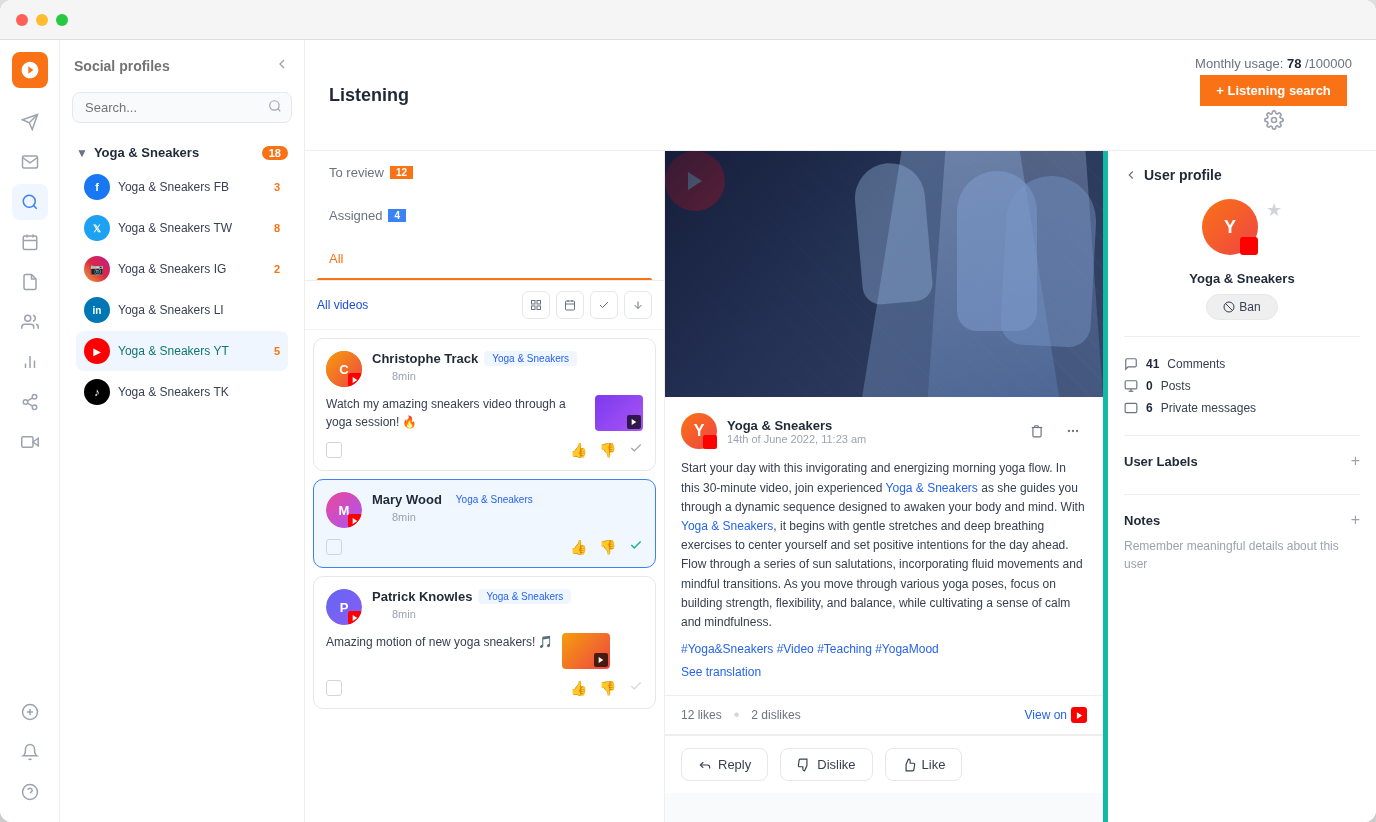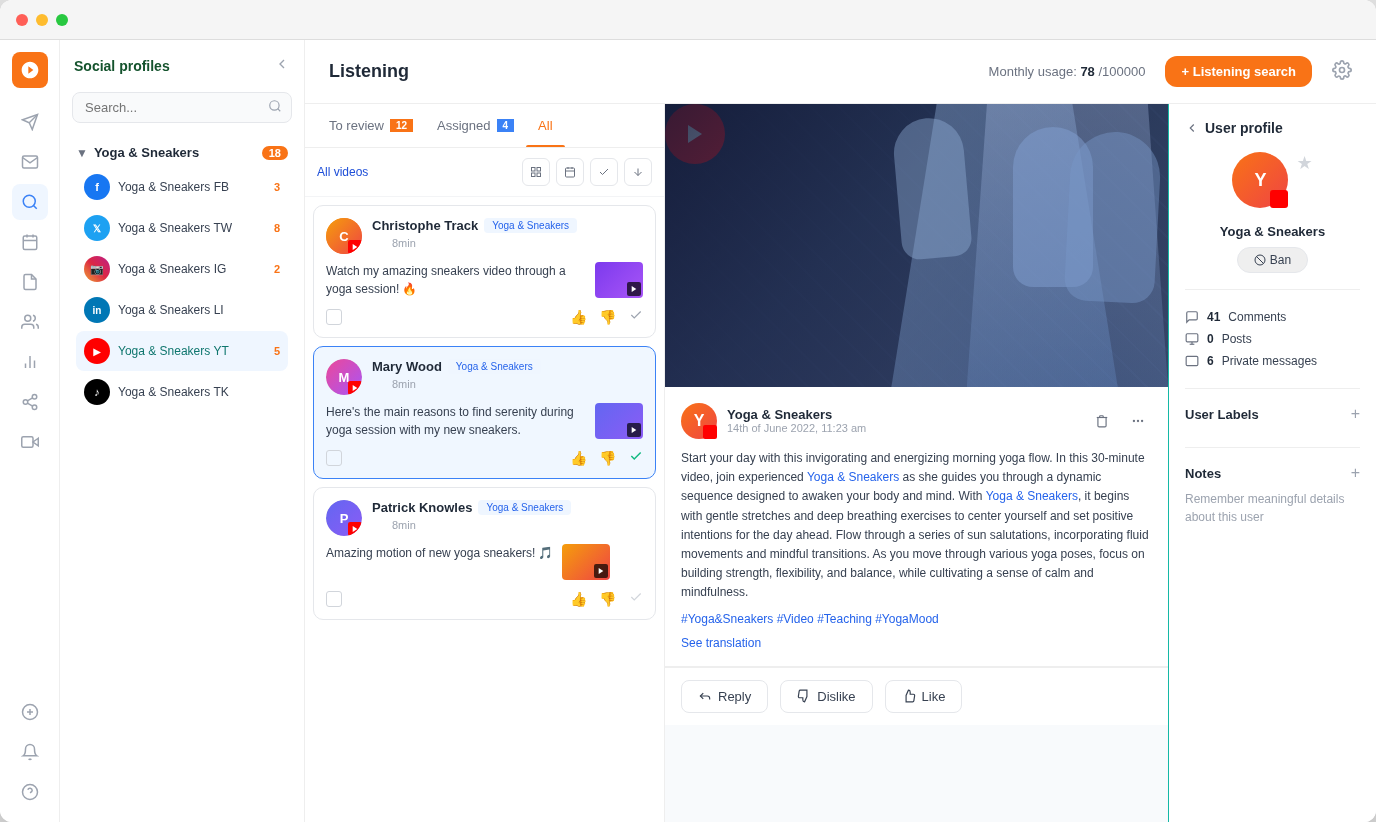--- a/index.html
+++ b/index.html
@@ -19,21 +19,21 @@
     .icon-bar { width: 60px; background: #fff; border-right: 1px solid #eee; display: flex; flex-direction: column; align-items: center; padding: 12px 0; gap: 4px; flex-shrink: 0; }
     .icon-bar-logo { width: 36px; height: 36px; background: #f97316; border-radius: 8px; display: flex; align-items: center; justify-content: center; margin-bottom: 12px; }
     .icon-bar-logo svg { color: #fff; }
     .nav-icon { width: 36px; height: 36px; border-radius: 8px; display: flex; align-items: center; justify-content: center; cursor: pointer; color: #9ca3af; }
     .nav-icon.active { background: #eff6ff; color: #3b82f6; }
     .nav-icon-spacer { flex: 1; }
     
     
     .sidebar { width: 245px; background: #fff; border-right: 1px solid #eee; display: flex; flex-direction: column; flex-shrink: 0; }
     .sidebar-header { display: flex; align-items: center; justify-content: space-between; padding: 16px 14px 8px; }
-    .sidebar-title { font-size: 14px; font-weight: 600; color: #14532d; }
+    .sidebar-title { font-size: 14px; font-weight: 600; color: #737373; }
     .sidebar-collapse { color: #9ca3af; cursor: pointer; }
     .search-box { margin: 8px 12px; position: relative; }
     .search-box input { width: 100%; padding: 7px 32px 7px 12px; border: 1px solid #e5e7eb; border-radius: 8px; font-size: 13px; color: #6b7280; outline: none; background: #f9fafb; }
     .search-box-icon { position: absolute; right: 10px; top: 50%; transform: translateY(-50%); color: #9ca3af; }
     
     .profile-group { padding: 8px 12px; }
     .group-header { display: flex; align-items: center; gap: 6px; padding: 6px 4px; cursor: pointer; }
     .group-arrow { color: #6b7280; font-size: 12px; }
     .group-name { font-size: 13px; font-weight: 600; color: #1f2937; flex: 1; }
     .group-badge { background: #f97316; color: #fff; font-size: 11px; font-weight: 600; padding: 1px 7px; border-radius: 10px; }
@@ -42,31 +42,31 @@
     .profile-item.active { background: #eff6ff; }
     .profile-icon { width: 26px; height: 26px; border-radius: 50%; display: flex; align-items: center; justify-content: center; font-size: 13px; flex-shrink: 0; }
     .profile-name { font-size: 12px; color: #374151; flex: 1; }
     .profile-item.active .profile-name { color: #0f766e; font-weight: 500; }
     .profile-count { font-size: 11px; font-weight: 600; color: #f97316; }
     
     
     .main { flex: 1; display: flex; flex-direction: column; background: #f8fafc; overflow: hidden; }
     .main-header { padding: 16px 24px; background: #fff; border-bottom: 1px solid #eee; display: flex; align-items: center; justify-content: space-between; flex-shrink: 0; }
     .main-title { font-size: 18px; font-weight: 700; color: #1f2937; }
-    .main-header-right { display: flex; align-items: center; gap: 20px; }
+    .main-header-right { display: flex; align-items: center; gap: 4px; flex-direction: column; }
     .usage-text { font-size: 13px; color: #6b7280; }
     .usage-num { font-weight: 600; color: #1f2937; }
-    .listening-search-btn { background: #f97316; color: #fff; border: none; padding: 8px 16px; border-radius: 12px; font-size: 13px; font-weight: 600; cursor: pointer; display: flex; align-items: center; gap: 6px; }
+    .listening-search-btn { background: #f97316; color: #fff; border: none; padding: 8px 16px; border-radius: 0; font-size: 13px; font-weight: 600; cursor: pointer; display: flex; align-items: center; gap: 6px; }
     .settings-icon { color: #9ca3af; cursor: pointer; }
     
     .main-content { flex: 1; display: flex; overflow: hidden; }
     
     
     .feed-panel { width: 360px; flex-shrink: 0; background: #fff; border-right: 1px solid #eee; display: flex; flex-direction: column; overflow: hidden; }
-    .feed-tabs { display: flex; border-bottom: 1px solid #eee; padding: 0 12px; flex-shrink: 0; }
+    .feed-tabs { display: flex; border-bottom: 1px solid #eee; padding: 0 12px; flex-shrink: 0; flex-direction: column; }
     .feed-tab { padding: 14px 12px; font-size: 13px; color: #6b7280; cursor: pointer; position: relative; display: flex; align-items: center; gap: 6px; }
     .feed-tab.active { color: #f97316; }
     .feed-tab.active::after { content: ''; position: absolute; bottom: 0; left: 0; right: 0; height: 2px; background: #f97316; border-radius: 2px 2px 0 0; }
     .tab-badge { background: #f97316; color: #fff; font-size: 10px; font-weight: 700; padding: 1px 6px; border-radius: 0; }
     .tab-badge-blue { background: #3b82f6; }
     
     .feed-filter { padding: 10px 12px; display: flex; align-items: center; justify-content: space-between; border-bottom: 1px solid #f3f4f6; flex-shrink: 0; }
     .filter-label { font-size: 12px; color: #1d4ed8; }
     .filter-icons { display: flex; gap: 6px; }
     .filter-icon-btn { width: 28px; height: 28px; border: 1px solid #e5e7eb; border-radius: 6px; display: flex; align-items: center; justify-content: center; cursor: pointer; color: #6b7280; font-size: 12px; }
@@ -110,21 +110,21 @@
     .see-translation { color: #2563eb; font-size: 12px; cursor: pointer; margin-top: 6px; display: block; }
     
     .video-stats { display: flex; align-items: center; gap: 12px; padding: 10px 16px; background: #fff; border-bottom: 1px solid #eee; }
     .stat-item { font-size: 12px; color: #6b7280; }
     .view-on { margin-left: auto; font-size: 12px; color: #2563eb; cursor: pointer; display: flex; align-items: center; gap: 4px; }
     
     .video-footer { display: flex; padding: 12px 16px; gap: 12px; background: #fff; border-top: 1px solid #eee; }
     .video-footer-btn { display: flex; align-items: center; gap: 6px; padding: 8px 16px; border: 1px solid #e5e7eb; border-radius: 8px; font-size: 13px; color: #374151; cursor: pointer; background: #fff; }
     
     
-    .right-panel { width: 208px; flex-shrink: 0; background: #fff; border-left: 1px solid #14b8a6; overflow-y: auto; padding: 16px; }
+    .right-panel { width: 273px; flex-shrink: 0; background: #fff; border-left: 5px solid #14b8a6; overflow-y: auto; padding: 16px; }
     .right-panel-back { display: flex; align-items: center; gap: 6px; color: #6b7280; font-size: 12px; cursor: pointer; margin-bottom: 16px; }
     .right-panel-title { font-size: 14px; font-weight: 600; color: #1f2937; }
     
     .user-profile-section { display: flex; flex-direction: column; align-items: center; padding-bottom: 16px; border-bottom: 1px solid #eee; margin-bottom: 16px; }
     .user-avatar-wrap { position: relative; width: 56px; height: 56px; margin-bottom: 8px; }
     .user-name { font-size: 13px; font-weight: 600; color: #1f2937; margin-bottom: 8px; }
     .ban-btn { display: flex; align-items: center; gap: 4px; padding: 5px 16px; border: 1px solid #e5e7eb; border-radius: 20px; font-size: 12px; color: #374151; cursor: pointer; }
     
     .stats-section { margin-bottom: 16px; padding-bottom: 16px; border-bottom: 1px solid #eee; }
     .stat-row { display: flex; align-items: center; gap: 8px; padding: 4px 0; font-size: 12px; color: #374151; }
@@ -440,31 +440,20 @@
                   </div>
                 </div>
                 <div class="feed-meta">
                   <div style="display:flex;align-items:flex-start;gap:6px;flex-wrap:wrap;">
                     <span class="feed-name">Mary Wood</span>
                     <span class="feed-tag">Yoga &amp; Sneakers</span>
                   </div>
                   <span class="feed-time">8min</span>
                 </div>
               </div>
-              <div class="feed-text">
-                <span>Here's the main reasons to find serenity during yoga session with my new sneakers.</span>
-                <div class="feed-thumbnail" style="flex-shrink:0;">
-                  <div style="width:100%;height:100%;background:linear-gradient(135deg,#6366f1,#8b5cf6);"></div>
-                  <div style="position:absolute;bottom:2px;right:2px;width:14px;height:14px;background:rgba(0,0,0,0.7);border-radius:2px;display:flex;align-items:center;justify-content:center;">
-                    <svg width="8" height="8" viewBox="0 0 24 24" fill="white">
-                        <polygon points="5,3 19,12 5,21"></polygon>
-                      </svg>
-                  </div>
-                </div>
-              </div>
               <div class="feed-actions">
                 <div class="feed-check"></div>
                 <div class="feed-action-icons">
                   <span class="action-icon liked">👍</span>
                   <span class="action-icon">👎</span>
                   <span class="action-icon approved">
                     <svg width="14" height="14" viewBox="0 0 24 24" fill="none" stroke="#10b981" stroke-width="2.5">
                         <polyline points="20 6 9 17 4 12"></polyline>
                       </svg>
                   </span>
@@ -570,20 +559,33 @@
               <div class="video-hashtags">
                 <span class="video-hashtag">#Yoga&amp;Sneakers </span>
                 <span class="video-hashtag">#Video </span>
                 <span class="video-hashtag">#Teaching </span>
                 <span class="video-hashtag">#YogaMood</span>
               </div>
             </div>
             <a class="see-translation">See translation</a>
           </div>
 
+          <div class="video-stats">
+            <span class="stat-item">12 likes</span>
+            <span style="color:#d1d5db;">•</span>
+            <span class="stat-item">2 dislikes</span>
+            <div class="view-on">
+              <span>View on</span>
+              <div style="width:16px;height:16px;background:red;border-radius:3px;display:flex;align-items:center;justify-content:center;">
+                <svg width="9" height="9" viewBox="0 0 24 24" fill="white">
+                    <polygon points="5,3 19,12 5,21"></polygon>
+                  </svg>
+              </div>
+            </div>
+          </div>
 
           <div class="video-footer">
             <button class="video-footer-btn">
               <svg width="14" height="14" viewBox="0 0 24 24" fill="none" stroke="currentColor" stroke-width="2">
                   <polyline points="9 17 4 12 9 7"></polyline>
                   <path d="M20 18v-2a4 4 0 0 0-4-4H4"></path>
                 </svg>
               <span>Reply</span>
             </button>
             <button class="video-footer-btn">

